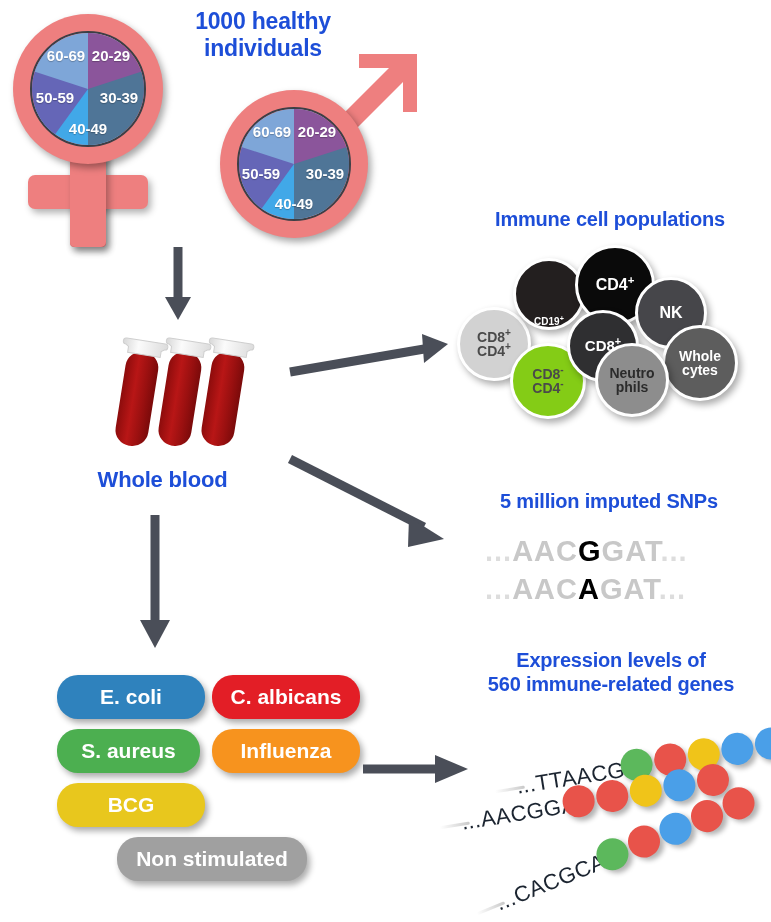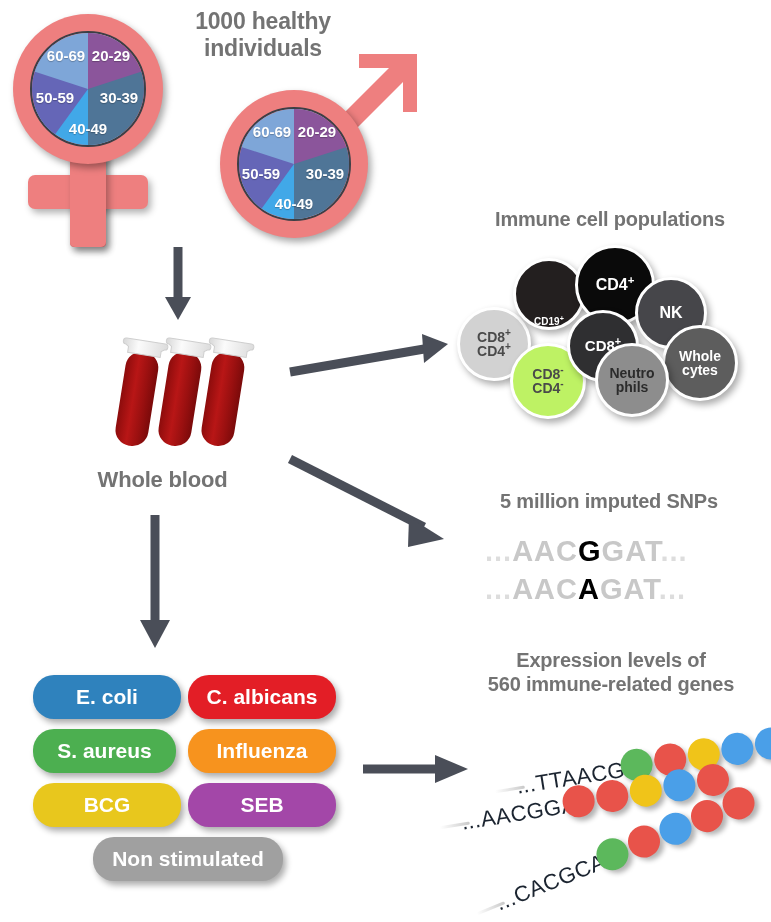--- a/index.html
+++ b/index.html
@@ -15,21 +15,21 @@
     width: 771px;
     height: 922px;
     background: #ffffff;
     overflow: hidden;
   }
   .abs { position: absolute; }
 
   
   .heading {
     font-weight: bold;
-    color: #737373;
+    color: #1d4ed8;
     text-align: center;
     line-height: 1.18;
     letter-spacing: -0.2px;
   }
 
   
   .sym-wrap { position: absolute; }
   .sym-ring {
     position: absolute;
     border-radius: 50%;
@@ -119,20 +119,21 @@
   .stim {
     position: absolute;
     border-radius: 21px;
     display: flex;
     align-items: center;
     justify-content: center;
     color: #ffffff;
     font-weight: bold;
     box-shadow: 3px 4px 6px rgba(0,0,0,0.33);
     box-sizing: border-box;
+    margin-left: 24px;
   }
 
   
   .strand { position: absolute; transform-origin: left center; }
   .strand .seq {
     position: absolute;
     white-space: nowrap;
     font-family: "Liberation Sans", sans-serif;
     color: #1b2430;
     font-weight: normal;
@@ -276,21 +277,21 @@
 
   <div class="abs" style="left:455px; top:245px; width:310px; height:165px;">
 
     <div class="cell" style="left:2px; top:62px; width:74px; height:74px; background:#d2d2d2; color:#4a4a4a; font-size:14px; z-index:1;">
       <span>
         <span>CD8</span><sup>+</sup><br>
         <span>CD4</span><sup>+</sup>
       </span>
     </div>
 
-    <div class="cell" style="left:55px; top:98px; width:76px; height:76px; background:#bef264; color:#4a4a4a; font-size:14px; z-index:2;">
+    <div class="cell" style="left:55px; top:98px; width:76px; height:76px; background:#84cc16; color:#4a4a4a; font-size:14px; z-index:2;">
       <span>
         <span>CD8</span><sup>-</sup><br>
         <span>CD4</span><sup>-</sup>
       </span>
     </div>
 
     <div class="cell" style="left:58px; top:13px; width:72px; height:72px; background:#231f1f; color:#ffffff; font-size:10px; z-index:3;align-items:flex-end;">
       <span><span>CD19</span><sup>+</sup></span>
     </div>
 
@@ -330,21 +331,20 @@
   </div>
 
   <div class="abs" style="left:33px; top:675px; width:310px; height:215px;">
     <div class="stim" style="left:0px; top:0px; width:148px; height:44px; background:#2f82bd; font-size:21px;">E. coli</div>
     <div class="stim" style="left:155px; top:0px; width:148px; height:44px; background:#e31e26; font-size:21px;">C. albicans</div>
 
     <div class="stim" style="left:0px; top:54px; width:143px; height:44px; background:#4caf50; font-size:21px;text-align:right;">S. aureus</div>
     <div class="stim" style="left:155px; top:54px; width:148px; height:44px; background:#f7931e; font-size:21px;">Influenza</div>
 
     <div class="stim" style="left:0px; top:108px; width:148px; height:44px; background:#e8c71d; font-size:21px;">BCG</div>
-    <div class="stim" style="left:155px; top:108px; width:148px; height:44px; background:#a347a8; font-size:21px;">SEB</div>
 
     <div class="stim" style="left:60px; top:162px; width:190px; height:44px; background:#a0a0a0; font-size:21px;">Non stimulated</div>
   </div>
 
   <svg class="arrow-svg" width="110" height="34" style="left:363px; top:752px;">
     <line x1="0" y1="17" x2="78" y2="17" stroke="#4a4e58" stroke-width="9"></line>
     <polygon points="72,3 105,17 72,31" fill="#4a4e58"></polygon>
   </svg>
 
   <div class="heading abs" style="left:455px; top:649px; width:312px; font-size:20px;">

